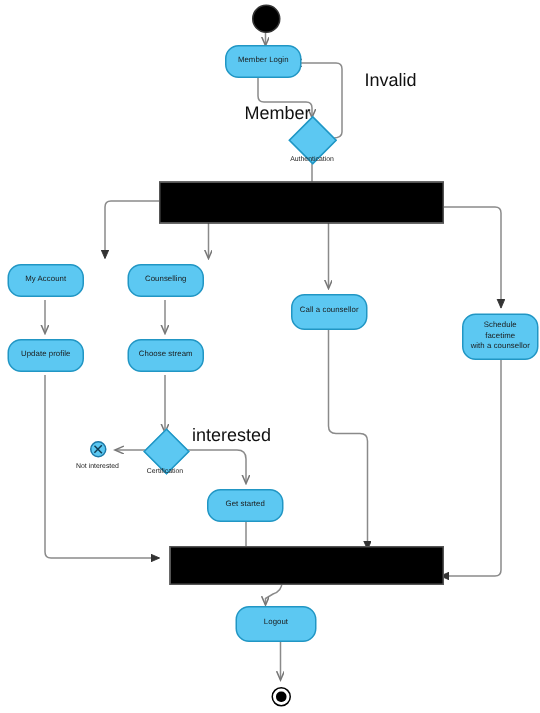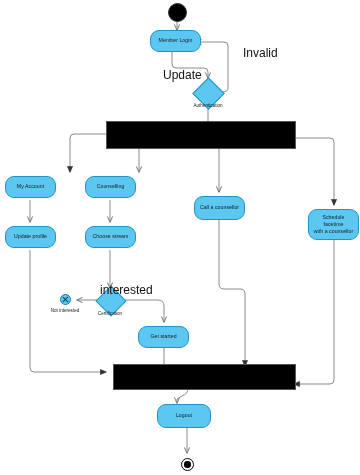--- a/index.html
+++ b/index.html
@@ -160,21 +160,21 @@
 
   <div class="initial-node" style="left:168px; top:3px;"></div>
 
   <div class="node" style="left:150px; top:30px; width:51px; height:22px;">
     <span>Member Login</span>
   </div>
 
   <div class="diamond" style="left:197px; top:82px; width:21px; height:21px;"></div>
   <div class="cap" style="left:186px; top:103px; width:44px;">Authentication</div>
 
-  <div class="big-label" style="left:163px; top:68px;">Update</div>
+  <div class="big-label" style="left:163px; top:68px;">Member</div>
   <div class="big-label" style="left:243px; top:46px;">Invalid</div>
 
   <div class="bar" style="left:106px; top:121px; width:188px; height:26px;"></div>
 
   <div class="node" style="left:5px; top:176px; width:51px; height:22px;">
     <span>My Account</span>
   </div>
 
   <div class="node" style="left:5px; top:226px; width:51px; height:22px;">
     <span>Update profile</span>
@@ -184,21 +184,21 @@
     <span>Counselling</span>
   </div>
 
   <div class="node" style="left:85px; top:226px; width:51px; height:22px;">
     <span>Choose stream</span>
   </div>
 
   <div class="diamond" style="left:100px; top:290px; width:20px; height:20px;"></div>
   <div class="cap" style="left:88px; top:311px; width:44px;">Certification</div>
 
-  <div class="big-label" style="left:100px; top:283px;">interested</div>
+  <div class="big-label" style="left:128px; top:283px;">interested</div>
 
   <div class="flow-final" style="left:60px; top:294px;"></div>
   <div class="cap" style="left:44px; top:308px; width:42px;">Not interested</div>
 
   <div class="node" style="left:138px; top:326px; width:51px; height:22px;">
     <span>Get started</span>
   </div>
 
   <div class="node" style="left:194px; top:196px; width:51px; height:24px;">
     <span>Call a counsellor</span>

